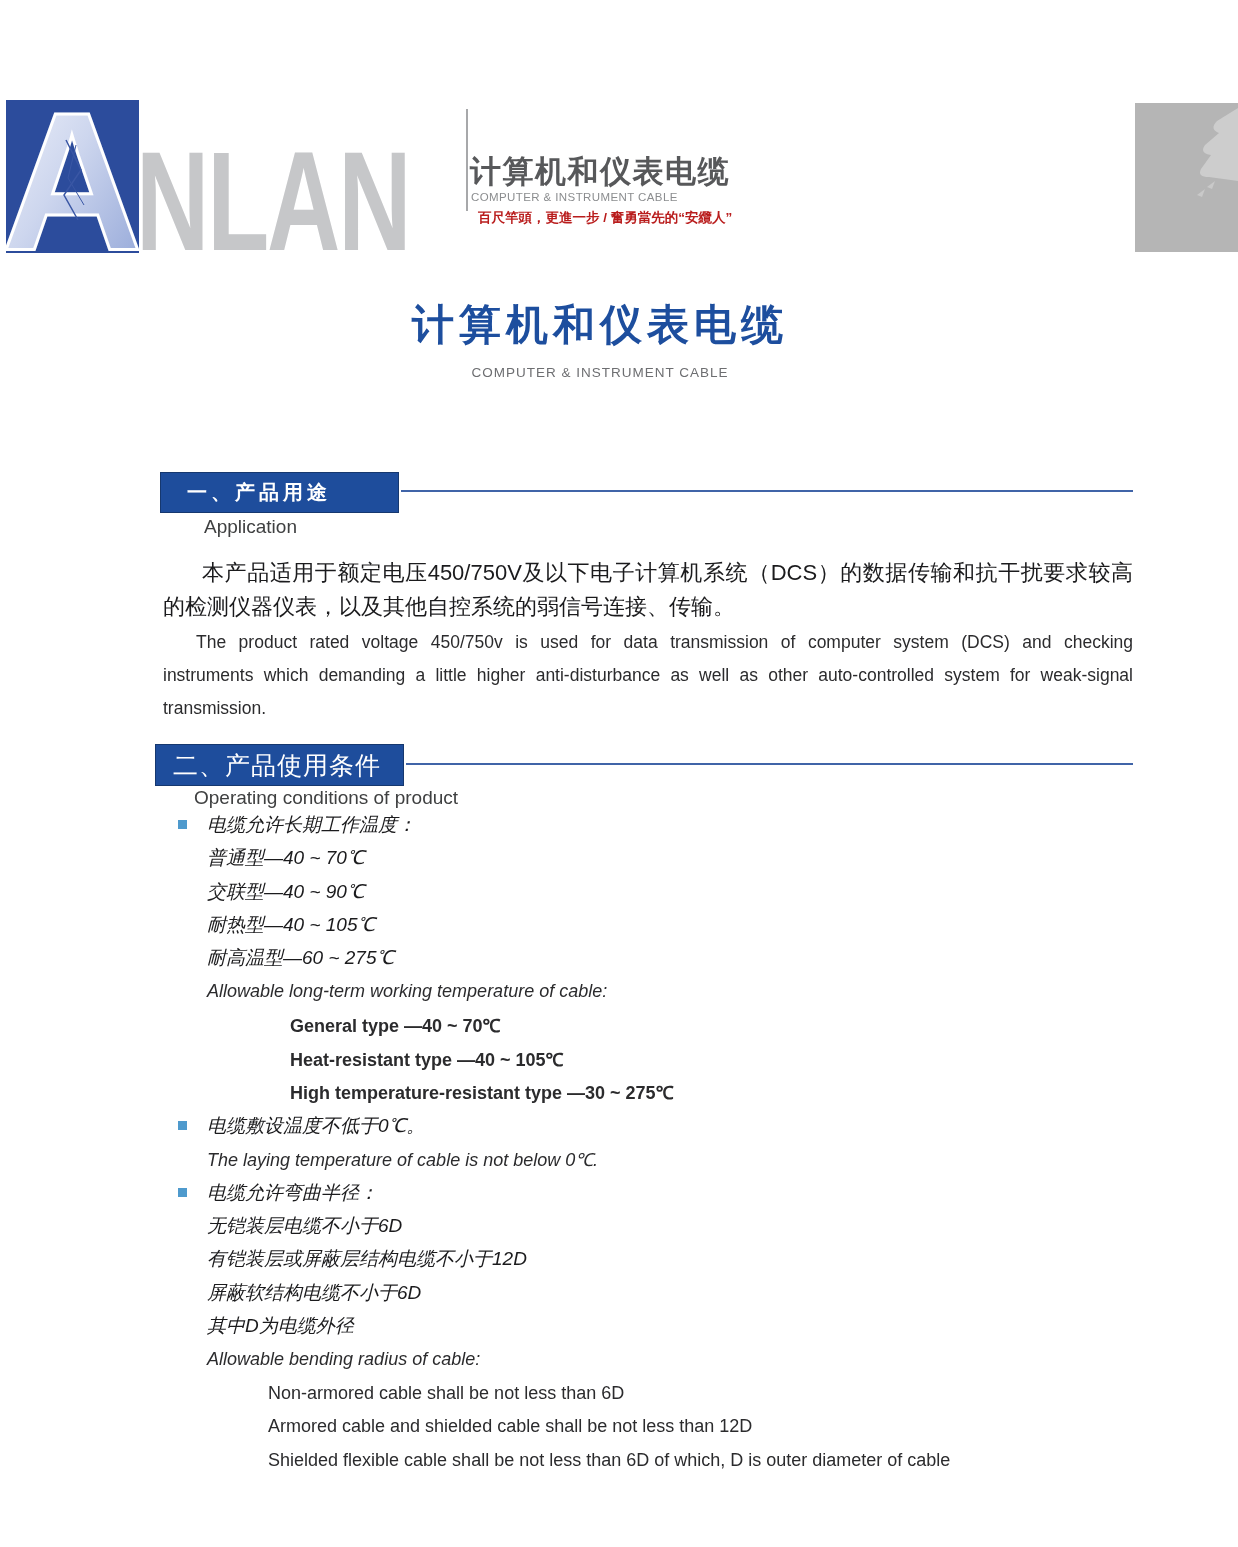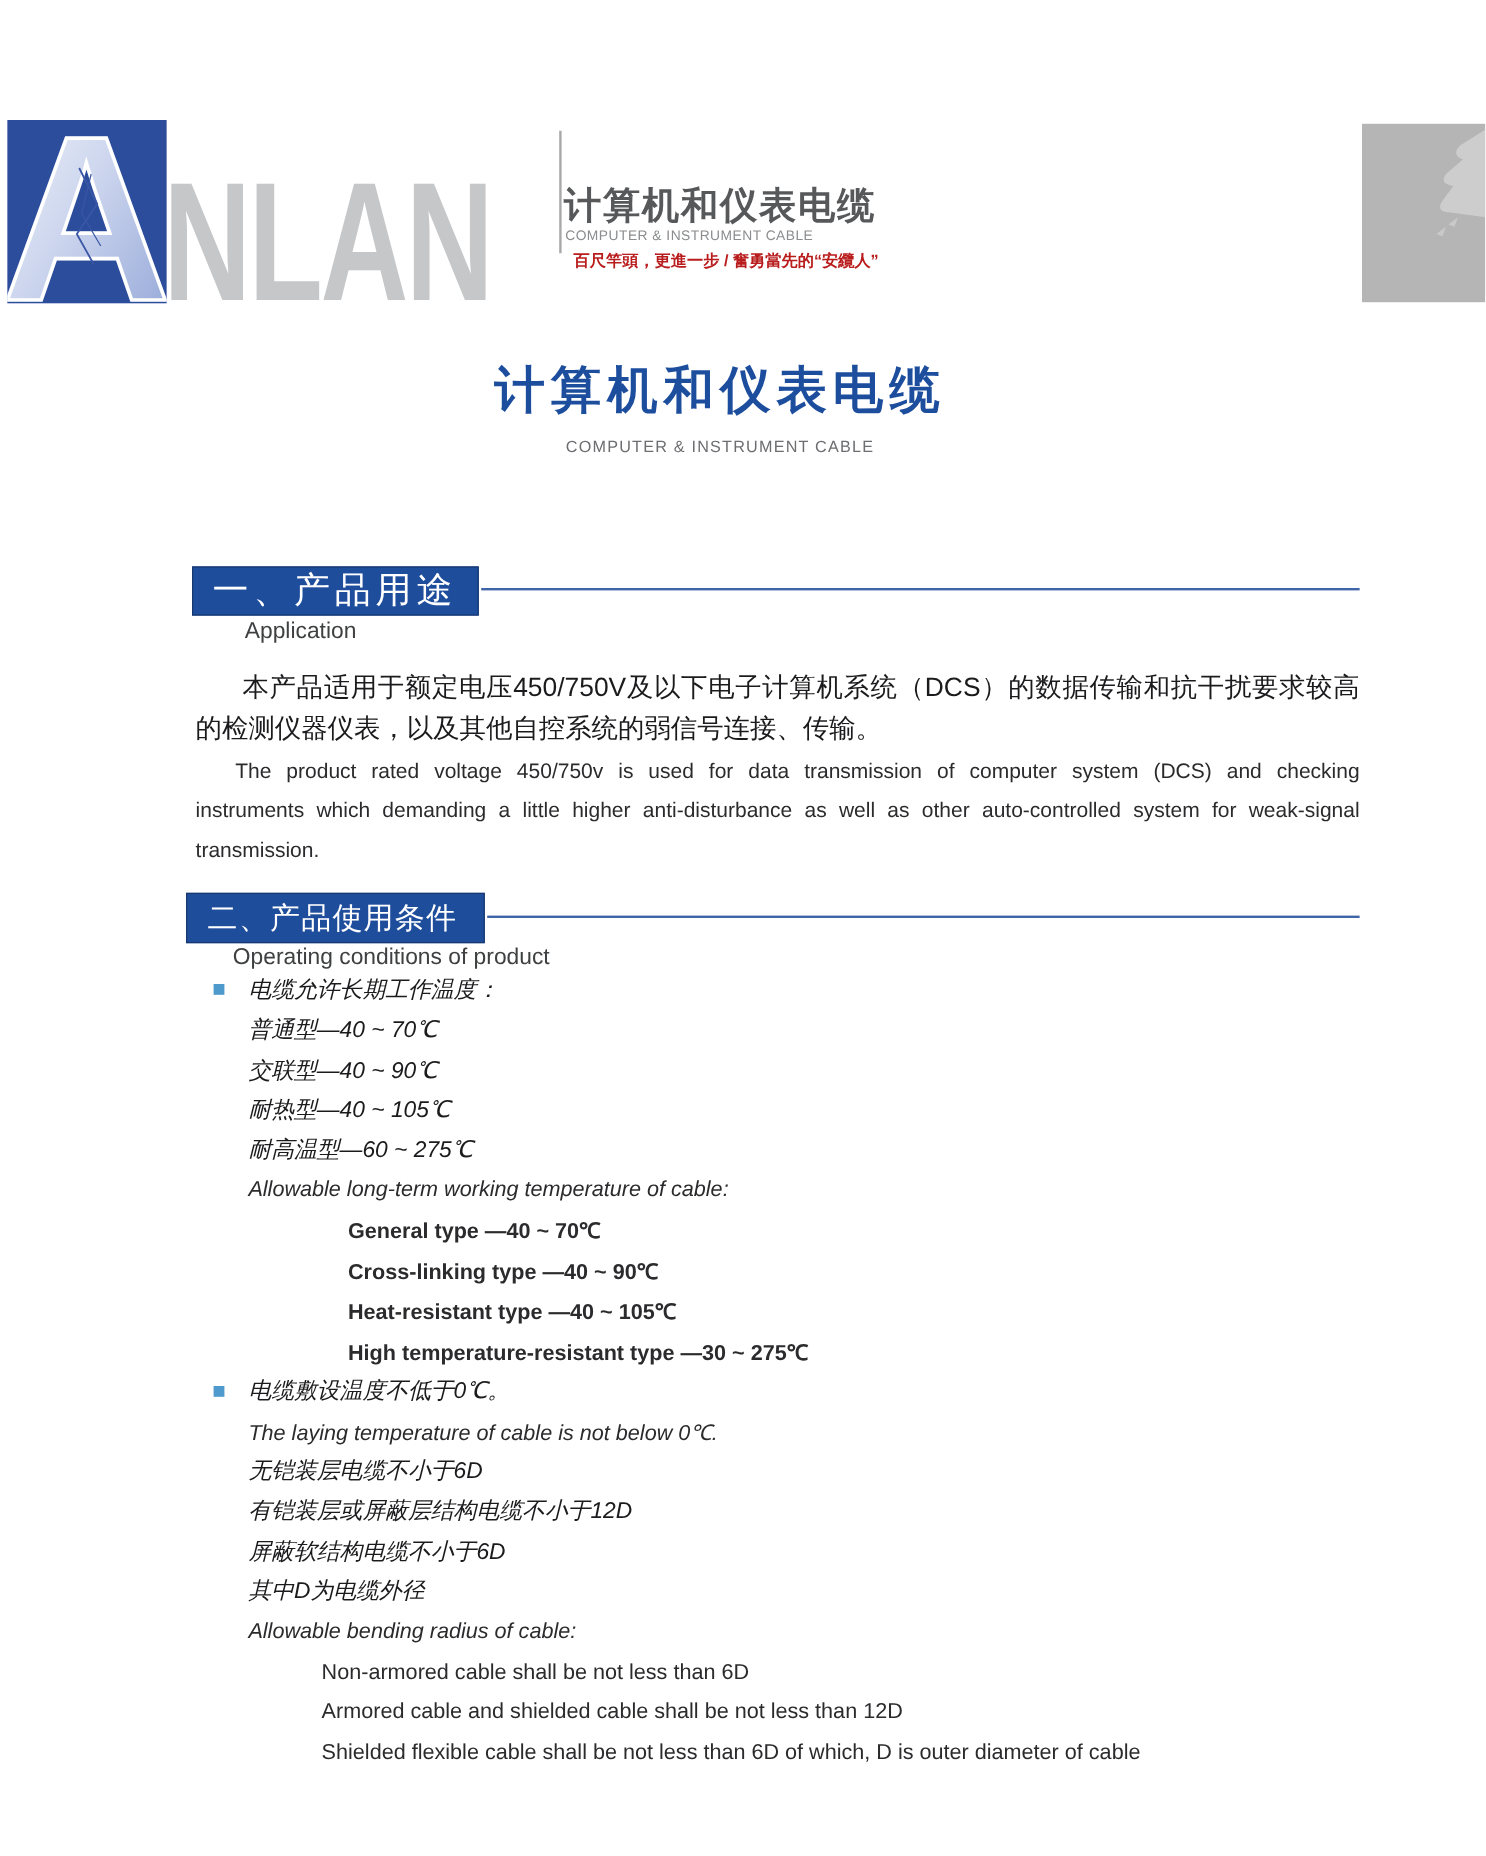--- a/index.html
+++ b/index.html
@@ -18,21 +18,21 @@
 
   
   .doc-title { position:absolute; left:0; top:297px; width:1200px; text-align:center; }
   .dt-cn { font-size:42px; font-weight:bold; color:#1d4e9e; letter-spacing:5px; }
   .dt-en { margin-top:12px; font-size:13.5px; color:#6d6e71; letter-spacing:1px; }
 
   
   .sec-box { position:absolute; background:#1e4d9c; border:1px solid #16386f; color:#ffffff; }
   .sec-box span { display:block; white-space:nowrap; }
   .sec1-box { left:160px; top:472px; width:239px; height:41px; }
-  .sec1-box span { font-size:30px; letter-spacing:4px; line-height:39px; padding-left:16px; }
+  .sec1-box span { font-size:20px; letter-spacing:4px; line-height:39px; padding-left:26px;font-weight:bold; }
   .sec2-box { left:155px; top:744px; width:249px; height:42px; }
   .sec2-box span { font-size:25px; letter-spacing:1px; line-height:40px; padding-left:17px; }
   .sec-line { position:absolute; height:2px; background:#4064a8; }
   .sec1-line { left:401px; top:490px; width:732px; }
   .sec2-line { left:406px; top:763px; width:727px; }
   .sec-sub { position:absolute; font-size:19px; color:#3f4041; white-space:nowrap; }
   .sec1-sub { left:204px; top:516px; }
   .sec2-sub { left:194px; top:787px; }
 
   
@@ -124,34 +124,35 @@
     <div class="li cn ind-a">
         <span>耐高温型—60 ~ 275℃</span>
       </div>
     <div class="li en ind-a">
         <span>Allowable long-term working temperature of cable:</span>
       </div>
     <div class="li en ind-b">
         <span>General type —40 ~ 70℃</span>
       </div>
     <div class="li en ind-b">
-        <span>Cross-linking type —40 ~ 90℃</span>
-      </div>
-    <div class="li en ind-b">
         <span>Heat-resistant type —40 ~ 105℃</span>
       </div>
     <div class="li en ind-b">
         <span>High temperature-resistant type —30 ~ 275℃</span>
       </div>
     <div class="li cn ind-a">
         <span class="bullet"></span>
         <span>电缆敷设温度不低于0℃。</span>
       </div>
     <div class="li en ind-a">
         <span>The laying temperature of cable is not below 0℃.</span>
+      </div>
+    <div class="li cn ind-a">
+        <span class="bullet"></span>
+        <span>电缆允许弯曲半径：</span>
       </div>
     <div class="li cn ind-a">
         <span>无铠装层电缆不小于6D</span>
       </div>
     <div class="li cn ind-a">
         <span>有铠装层或屏蔽层结构电缆不小于12D</span>
       </div>
     <div class="li cn ind-a">
         <span>屏蔽软结构电缆不小于6D</span>
       </div>

